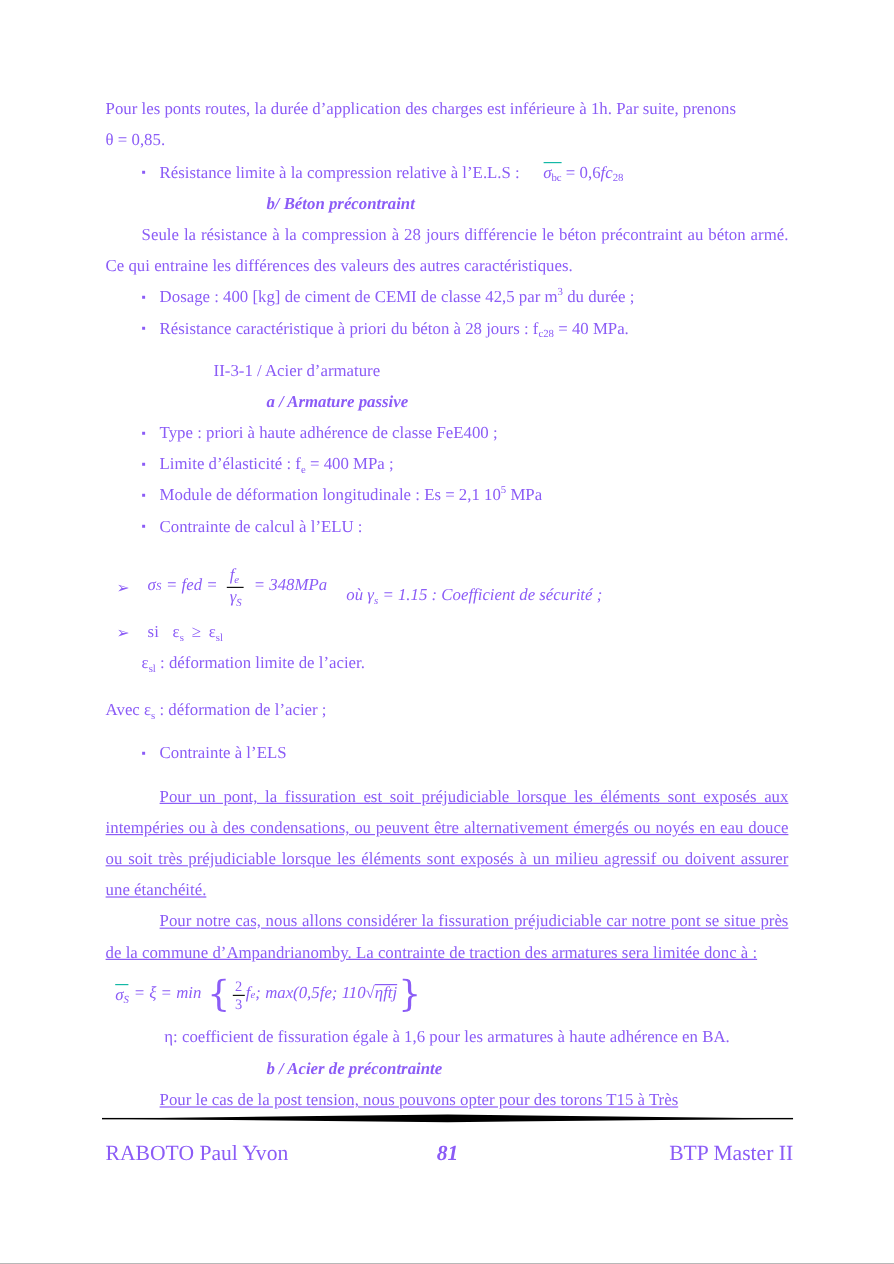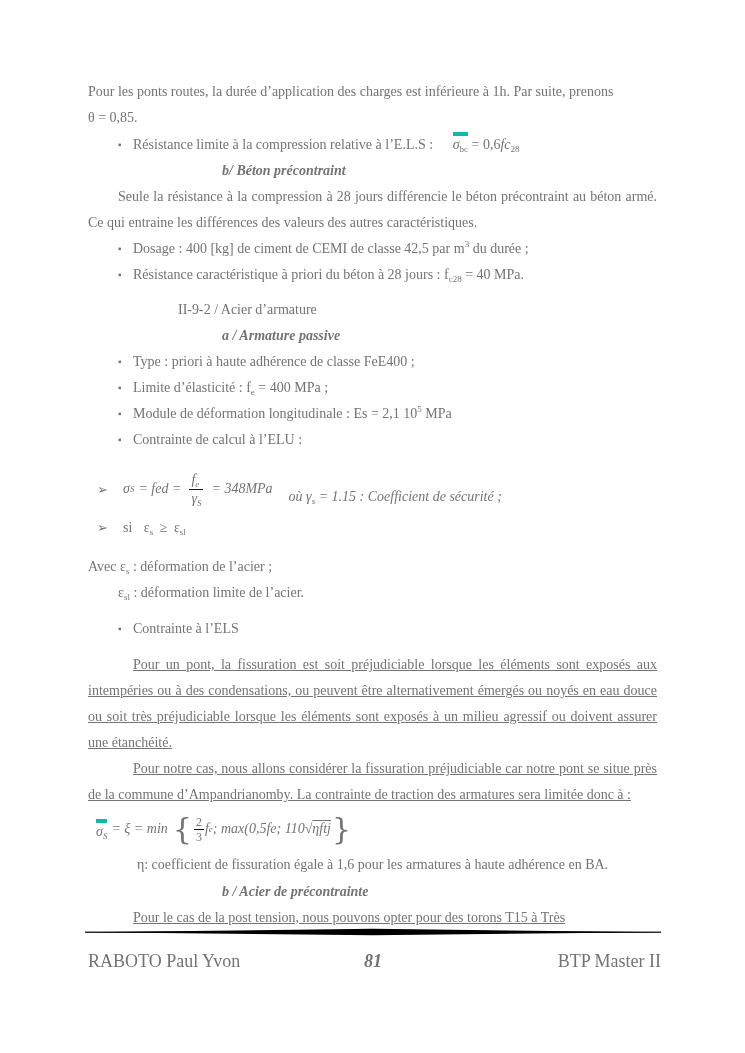--- a/index.html
+++ b/index.html
@@ -4,37 +4,37 @@
 <style>
   html,body{margin:0;padding:0;background:#888;}
   .page{
     position:relative;
     width:745px;height:1053px;
     margin:0 auto;
     background:#ffffff;
     font-family:"Liberation Serif","DejaVu Serif",serif;
     font-size:14px;
     line-height:26px;
-    color:#737373;
+    color:#8b5cf6;
     overflow:hidden;
   }
   .content{position:absolute;top:79px;left:88px;width:569px;}
   p{margin:0;text-align:justify;}
   .ind30{text-indent:30px;}
   .ind45{text-indent:45px;text-decoration:underline;}
   .bullet{position:relative;padding-left:45px;text-align:left;}
   .bullet>.marker{position:absolute;left:30px;top:0;font-size:10px;}
   .arrow-row{position:relative;padding-left:35px;text-align:left;}
   .arrow-row>.marker{position:absolute;left:9px;top:0;font-size:13px;}
   .h-num{margin:9px 0 0 90px;}
   .h-it{margin:0 0 0 134px;font-style:italic;font-weight:bold;}
   sub{font-size:9px;vertical-align:-3px;line-height:0;}
   sup{font-size:9px;vertical-align:6px;line-height:0;}
   .it{font-style:italic;}
-  .ovl{display:inline-block;border-top:4px solid #14b8a6;padding-top:0px;line-height:17px;}
+  .ovl{display:inline-block;border-top:1px solid #14b8a6;padding-top:0px;line-height:17px;}
   .fgap{margin-left:16px;}
   
   .elu-row{display:flex;align-items:center;margin-top:10px;height:52px;position:relative;padding-left:35px;}
   .elu-row>.marker{position:absolute;left:9px;top:14px;font-size:13px;}
   .frac{display:inline-block;vertical-align:middle;line-height:18px;margin:0 4px;}
   .frac .num{display:block;border-bottom:1px solid #121212;padding:0 2px;}
   .frac .den{display:block;padding:0 2px;}
   .frac-sm{line-height:14px;font-size:12px;vertical-align:middle;margin:0 1px;}
   .elu-note{margin-left:16px;margin-top:16px;font-style:italic;}
   
@@ -71,21 +71,21 @@
     <div class="bullet">
       <span class="marker">▪</span>
       <span>Dosage : 400 [kg] de ciment de CEMI de classe 42,5 par m</span><sup>3</sup><span> du durée ;</span>
     </div>
 
     <div class="bullet">
       <span class="marker">▪</span>
       <span>Résistance caractéristique à priori du béton à 28 jours : f</span><sub>c28</sub><span> = 40 MPa.</span>
     </div>
 
-    <div class="h-num">II-9-2 / Acier d’armature</div>
+    <div class="h-num">II-3-1 / Acier d’armature</div>
     <div class="h-it">a / Armature passive</div>
 
     <div class="bullet">
       <span class="marker">▪</span>
       <span>Type : priori à haute adhérence de classe FeE400 ;</span>
     </div>
 
     <div class="bullet">
       <span class="marker">▪</span>
       <span>Limite d’élasticité : f</span><sub>e</sub><span> = 400 MPa ;</span>
@@ -115,25 +115,25 @@
     </div>
 
     <div class="arrow-row">
       <span class="marker">➢</span>
       <span>si</span><span class="sp8"></span>
       <span>ε</span><sub>s</sub>
       <span style="margin:0 3px">≥</span>
       <span>ε</span><sub>sl</sub>
     </div>
 
+    <div style="margin-left:30px">
+      <span>ε</span><sub>sl</sub><span> : déformation limite de l’acier.</span>
+    </div>
     <div style="margin-top:13px">
       <span>Avec ε</span><sub>s</sub><span> : déformation de l’acier ;</span>
-    </div>
-    <div style="margin-left:30px">
-      <span>ε</span><sub>sl</sub><span> : déformation limite de l’acier.</span>
     </div>
 
     <div class="bullet" style="margin-top:10px">
       <span class="marker">▪</span>
       <span>Contrainte à l’ELS</span>
     </div>
 
     <p class="ind45" style="margin-top:10px">Pour un pont, la fissuration est soit préjudiciable lorsque les éléments sont exposés aux intempéries ou à des condensations, ou peuvent être alternativement émergés ou noyés en eau douce ou soit très préjudiciable lorsque les éléments sont exposés à un milieu agressif ou doivent assurer une étanchéité.</p>
     <p class="ind45">Pour notre cas, nous allons considérer la fissuration préjudiciable car notre pont se situe près de la commune d’Ampandrianomby. La contrainte de traction des armatures sera limitée donc à :</p>
 

